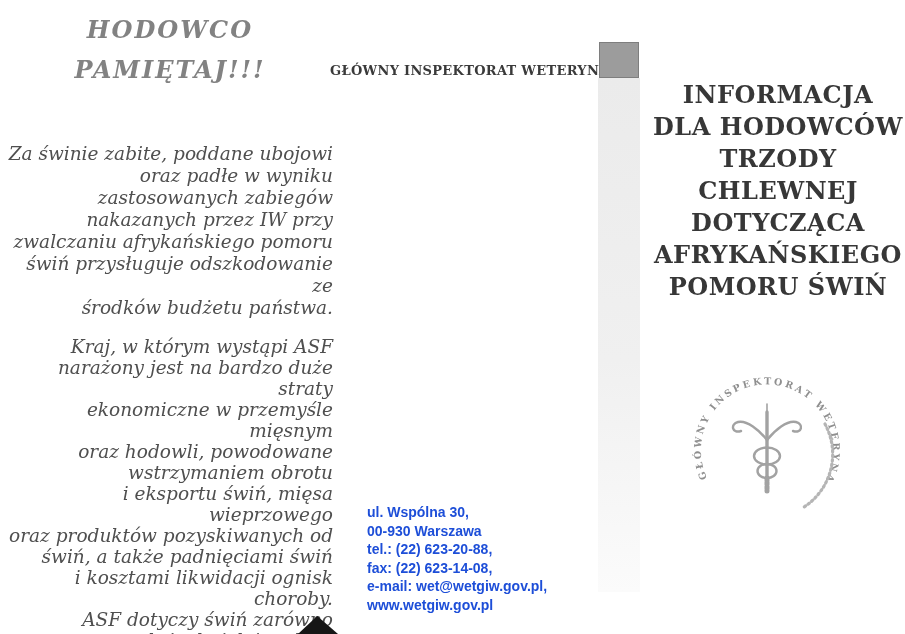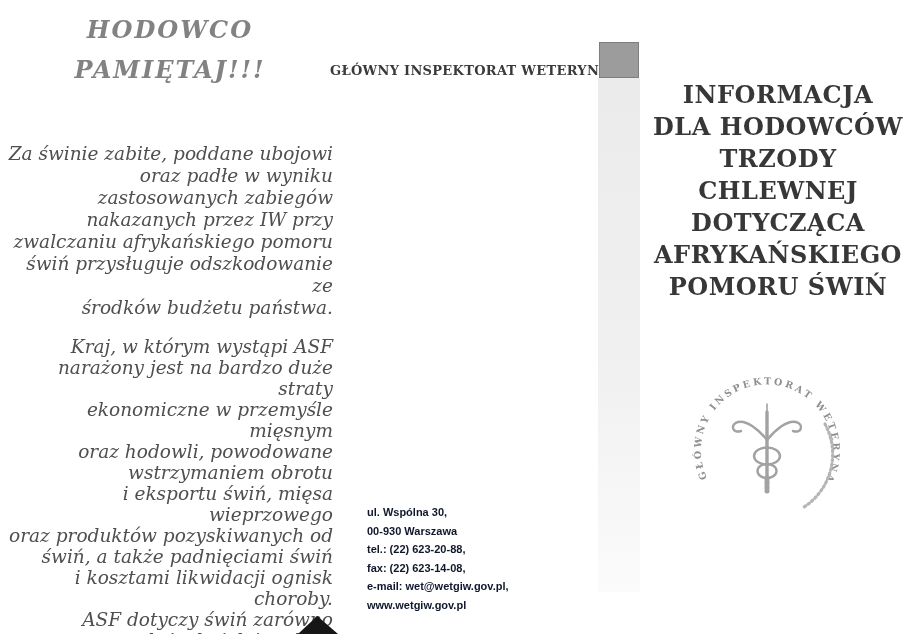--- a/index.html
+++ b/index.html
@@ -20,21 +20,21 @@
   .para1{top:124px;font-size:18.5px;line-height:22px;}
   .para2{top:317px;font-size:18.5px;line-height:21px;}
   
   .mid-header{
     position:absolute;left:330px;top:63px;white-space:nowrap;
     font-weight:bold;font-size:13px;letter-spacing:0.3px;color:#3a3a3a;
   }
   .contact{
     position:absolute;left:367px;top:503px;
     font-family:"Liberation Sans", sans-serif;font-weight:bold;
-    font-size:11px;line-height:18.5px;color:#0f172a;white-space:pre-line;
+    font-size:14px;line-height:18.5px;color:#1d4ed8;white-space:pre-line;
   }
   
   .bar-square{
     position:absolute;left:599px;top:42px;width:40px;height:36px;
     background:#9c9c9c;border:1px solid #7e7e7e;box-sizing:border-box;
   }
   .bar{
     position:absolute;left:598px;top:78px;width:42px;height:514px;
     background:linear-gradient(180deg,#ebebeb 0%,#f0f0f0 55%,#fbfbfb 100%);
   }

